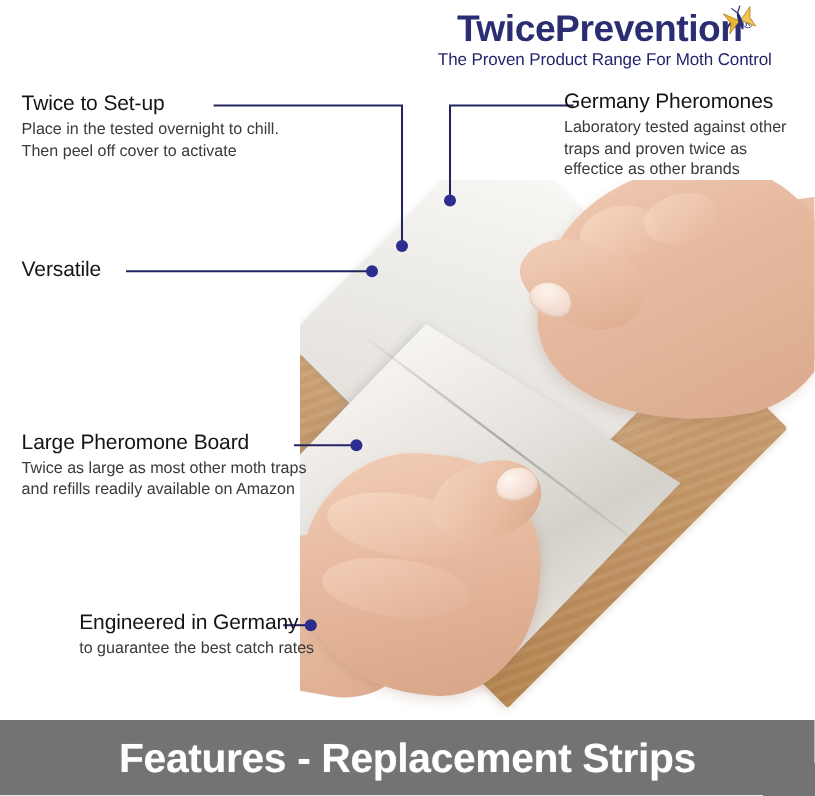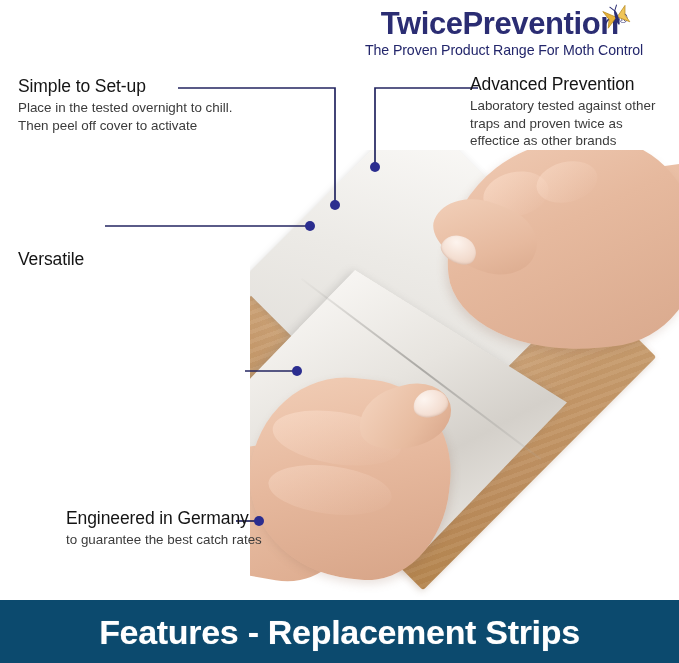--- a/index.html
+++ b/index.html
@@ -237,40 +237,40 @@
   .callout-title.wrap { white-space: normal; }
   .callout-body {
     font-size: 13.4px;
     color: #3b3b3b;
     line-height: 17.5px;
     margin-top: 2px;
   }
 
   #callout-simple   { left: 18px;  top: 76px;  width: 215px; }
   #callout-advanced { left: 470px; top: 74px;  width: 200px; }
-  #callout-versatile{ left: 18px;  top: 214px; width: 210px; margin-top: 35px; }
+  #callout-versatile{ left: 18px;  top: 214px; width: 210px; }
   #callout-board    { left: 18px;  top: 358px; width: 245px; }
   #callout-germany  { left: 18px;  top: 508px; width: 235px; margin-left: 48px; }
 
   
   #connectors {
     position: absolute;
     left: 0; top: 0;
     width: 679px; height: 663px;
     pointer-events: none;
   }
 
   
   #banner {
     position: absolute;
     left: 0;
     top: 600px;
     width: 679px;
     height: 63px;
-    background: #0c4a6e;
+    background: #737373;
     display: flex;
     align-items: center;
     justify-content: center;
   }
   #banner-text {
     color: #ffffff;
     font-size: 34px;
     font-weight: bold;
     letter-spacing: -0.3px;
     line-height: 38px;
@@ -332,33 +332,37 @@
     <circle cx="310" cy="226" r="5" fill="#2b2d8f"></circle>
 
     <line x1="245" y1="371" x2="295" y2="371" stroke="#232560" stroke-width="1.7"></line>
     <circle cx="297" cy="371" r="5" fill="#2b2d8f"></circle>
 
     <line x1="236" y1="521" x2="257" y2="521" stroke="#232560" stroke-width="1.7"></line>
     <circle cx="259" cy="521" r="5" fill="#2b2d8f"></circle>
   </svg>
 
   <div class="callout" id="callout-simple">
-    <div class="callout-title">Simple to Set-up</div>
+    <div class="callout-title">Twice to Set-up</div>
     <div class="callout-body">Place in the tested overnight to chill. Then peel off cover to activate</div>
   </div>
 
   <div class="callout" id="callout-advanced">
-    <div class="callout-title wrap">Advanced Prevention</div>
+    <div class="callout-title wrap">Germany Pheromones</div>
     <div class="callout-body">Laboratory tested against other traps and proven twice as effectice as other brands</div>
   </div>
 
   <div class="callout" id="callout-versatile">
     <div class="callout-title">Versatile</div>
   </div>
 
+  <div class="callout" id="callout-board">
+    <div class="callout-title">Large Pheromone Board</div>
+    <div class="callout-body">Twice as large as most other moth traps and refills readily available on Amazon</div>
+  </div>
 
   <div class="callout" id="callout-germany">
     <div class="callout-title">Engineered in Germany</div>
     <div class="callout-body">to guarantee the best catch rates</div>
   </div>
 
   <div id="banner">
     <div id="banner-text">Features - Replacement Strips</div>
   </div>
 

